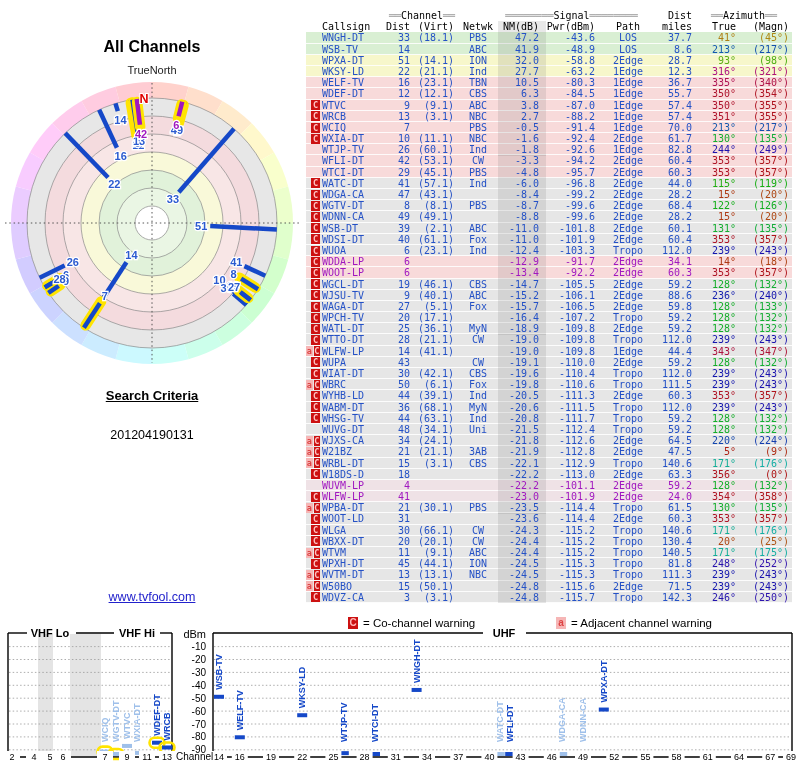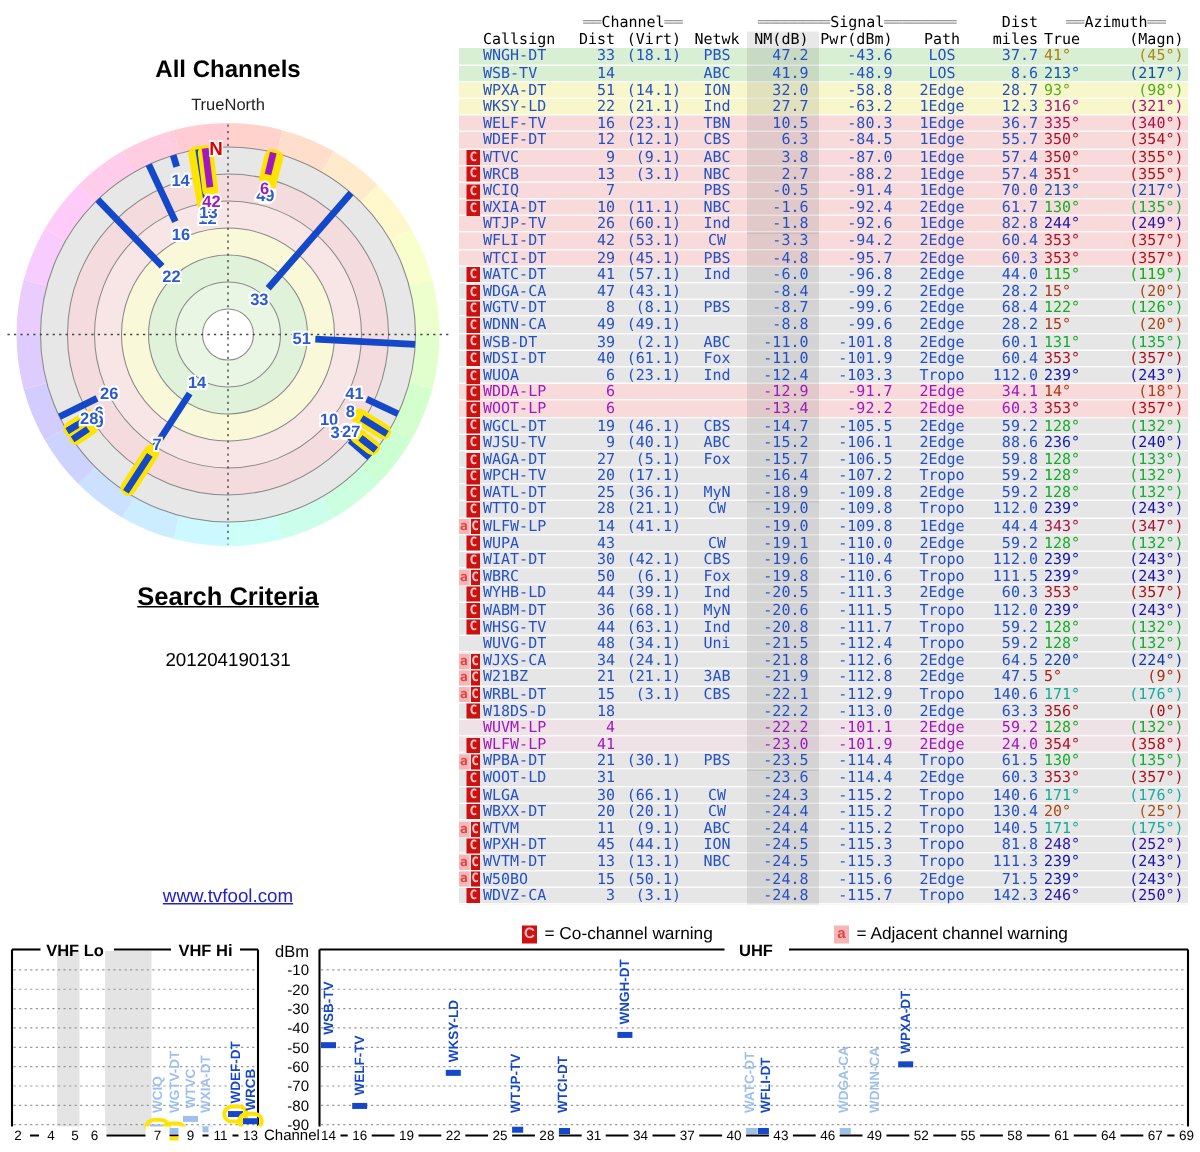--- a/index.html
+++ b/index.html
@@ -2,21 +2,21 @@
 <html><head>
 <meta charset="utf-8">
 <style>
   html,body{margin:0;padding:0;background:#fff;width:800px;height:768px;overflow:hidden;
     font-family:"Liberation Sans",sans-serif;position:relative}
   #page-title{position:absolute;left:0;top:38px;width:304px;text-align:center;
     font-size:16px;font-weight:bold;color:#000}
   #truenorth{position:absolute;left:0;top:64px;width:304px;text-align:center;font-size:11px;color:#222}
   #radar{position:absolute;left:0;top:80px}
   #criteria{position:absolute;left:0;top:388px;width:304px;text-align:center;color:#000}
-  #crit-head{font-size:17px;font-weight:bold;text-decoration:underline;margin-bottom:10px}
+  #crit-head{font-size:13px;font-weight:bold;text-decoration:underline;margin-bottom:10px}
   .crit-line{font-size:12.5px;line-height:15px}
   .crit-gap{height:15px}
   #site-link{position:absolute;left:0;top:590px;width:304px;text-align:center;
     font-size:12.5px;color:#2222cc;text-decoration:underline;cursor:pointer}
   
   #table{position:absolute;left:306px;top:10px;width:486px;
     font-family:"DejaVu Sans Mono",monospace;font-size:10px;color:#000}
   .trow{display:grid;grid-template-columns:16px 64px 26px 46px 40px 48px 58px 48px 44px 40px 56px;
     height:11.2px;line-height:11.3px;white-space:pre;box-sizing:border-box;
     border-bottom:1px solid rgba(255,255,255,.85)}
@@ -29,21 +29,21 @@
   .wC{background:#cc1111;color:#ffc3c3}
   .wA{background:#f6b6b6;color:#dd4444}
   .c-cs{text-align:left}
   .c-re{text-align:right;padding-right:2px}
   .c-vi{text-align:right;padding-right:4px}
   .c-nw{text-align:center}
   .c-nm{text-align:right;padding-right:7px;background:rgba(110,110,110,.16)}
   .c-pw{text-align:right;padding-right:9px}
   .c-pa{text-align:center}
   .c-mi{text-align:right;padding-right:4px}
-  .c-tr{text-align:left}
+  .c-tr{text-align:right}
   .c-mg{text-align:right;padding-right:3px}
   .thead{background:transparent}
   .hc{text-align:center}
   .hbar{color:#999}
   
   #chart{position:absolute;left:0;top:616px}
   #legend{position:absolute;top:617px;left:0;width:800px;height:14px;z-index:3}
   .lg-item{position:absolute;top:0;font-size:11.5px;color:#000;display:flex;gap:5px;align-items:center}
   .lg-item i{font-style:normal;display:inline-block;width:10px;height:12px;font-weight:bold;
     font-size:10px;line-height:12.5px;text-align:center}

